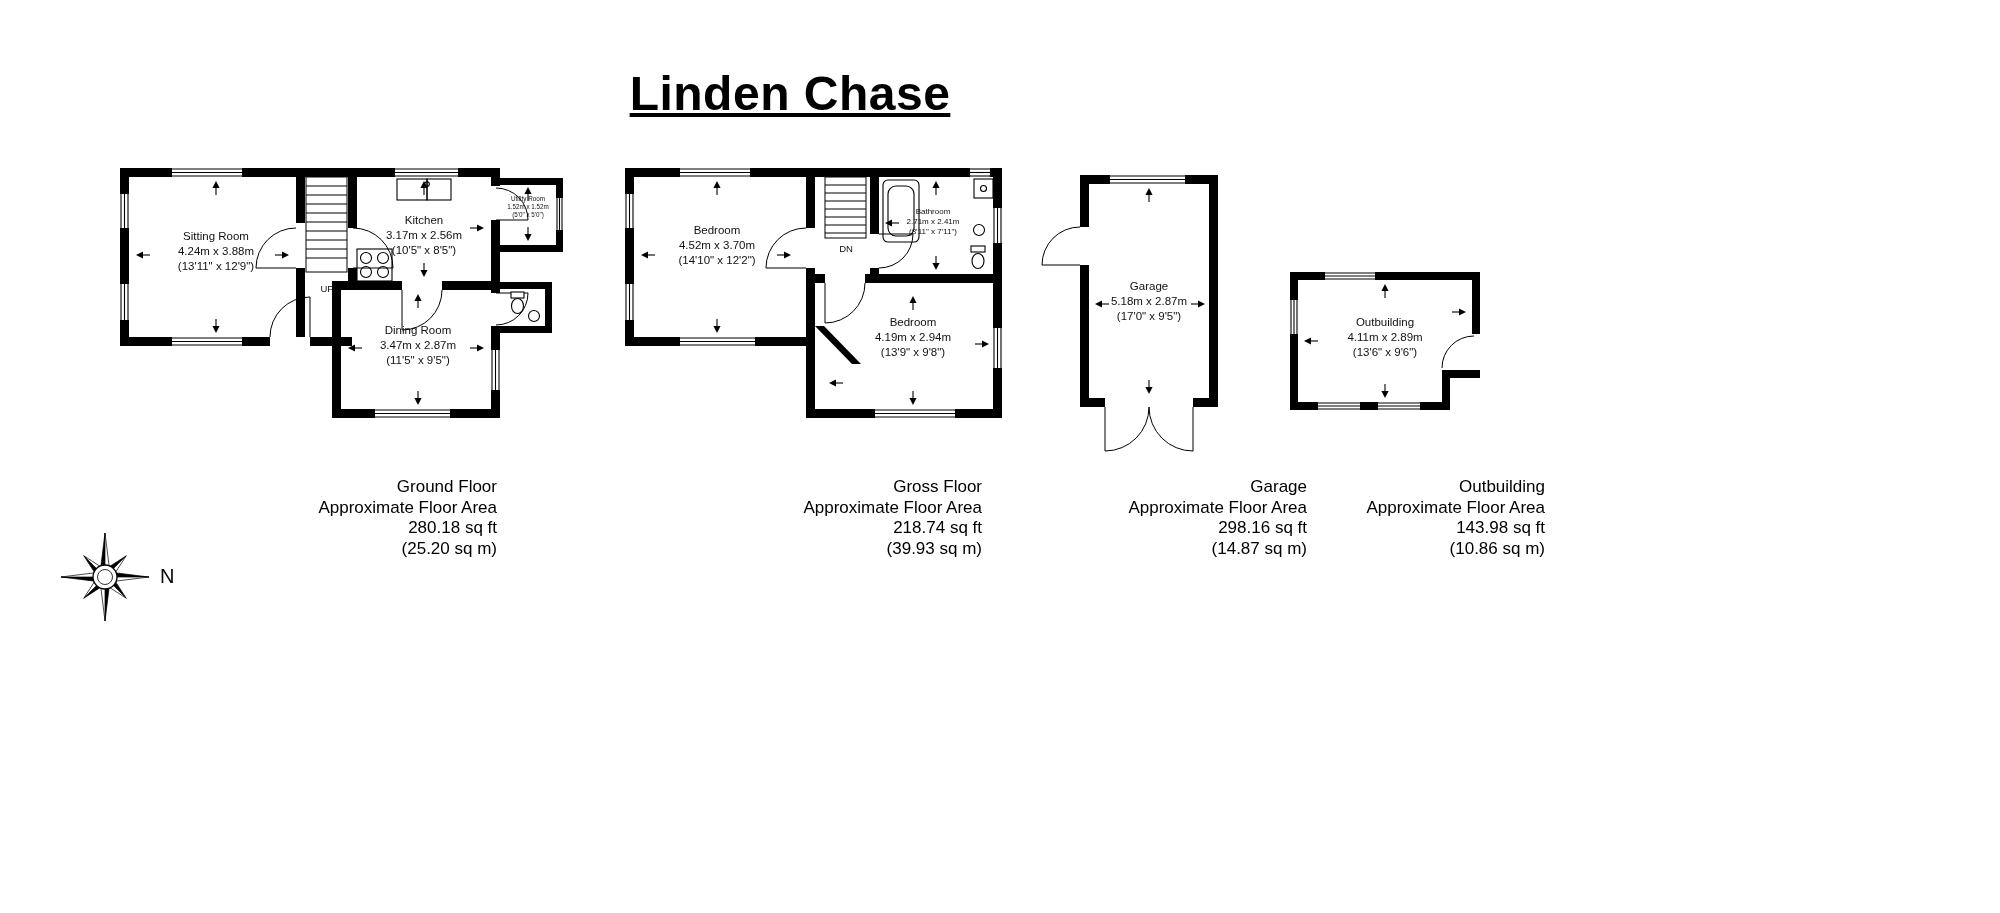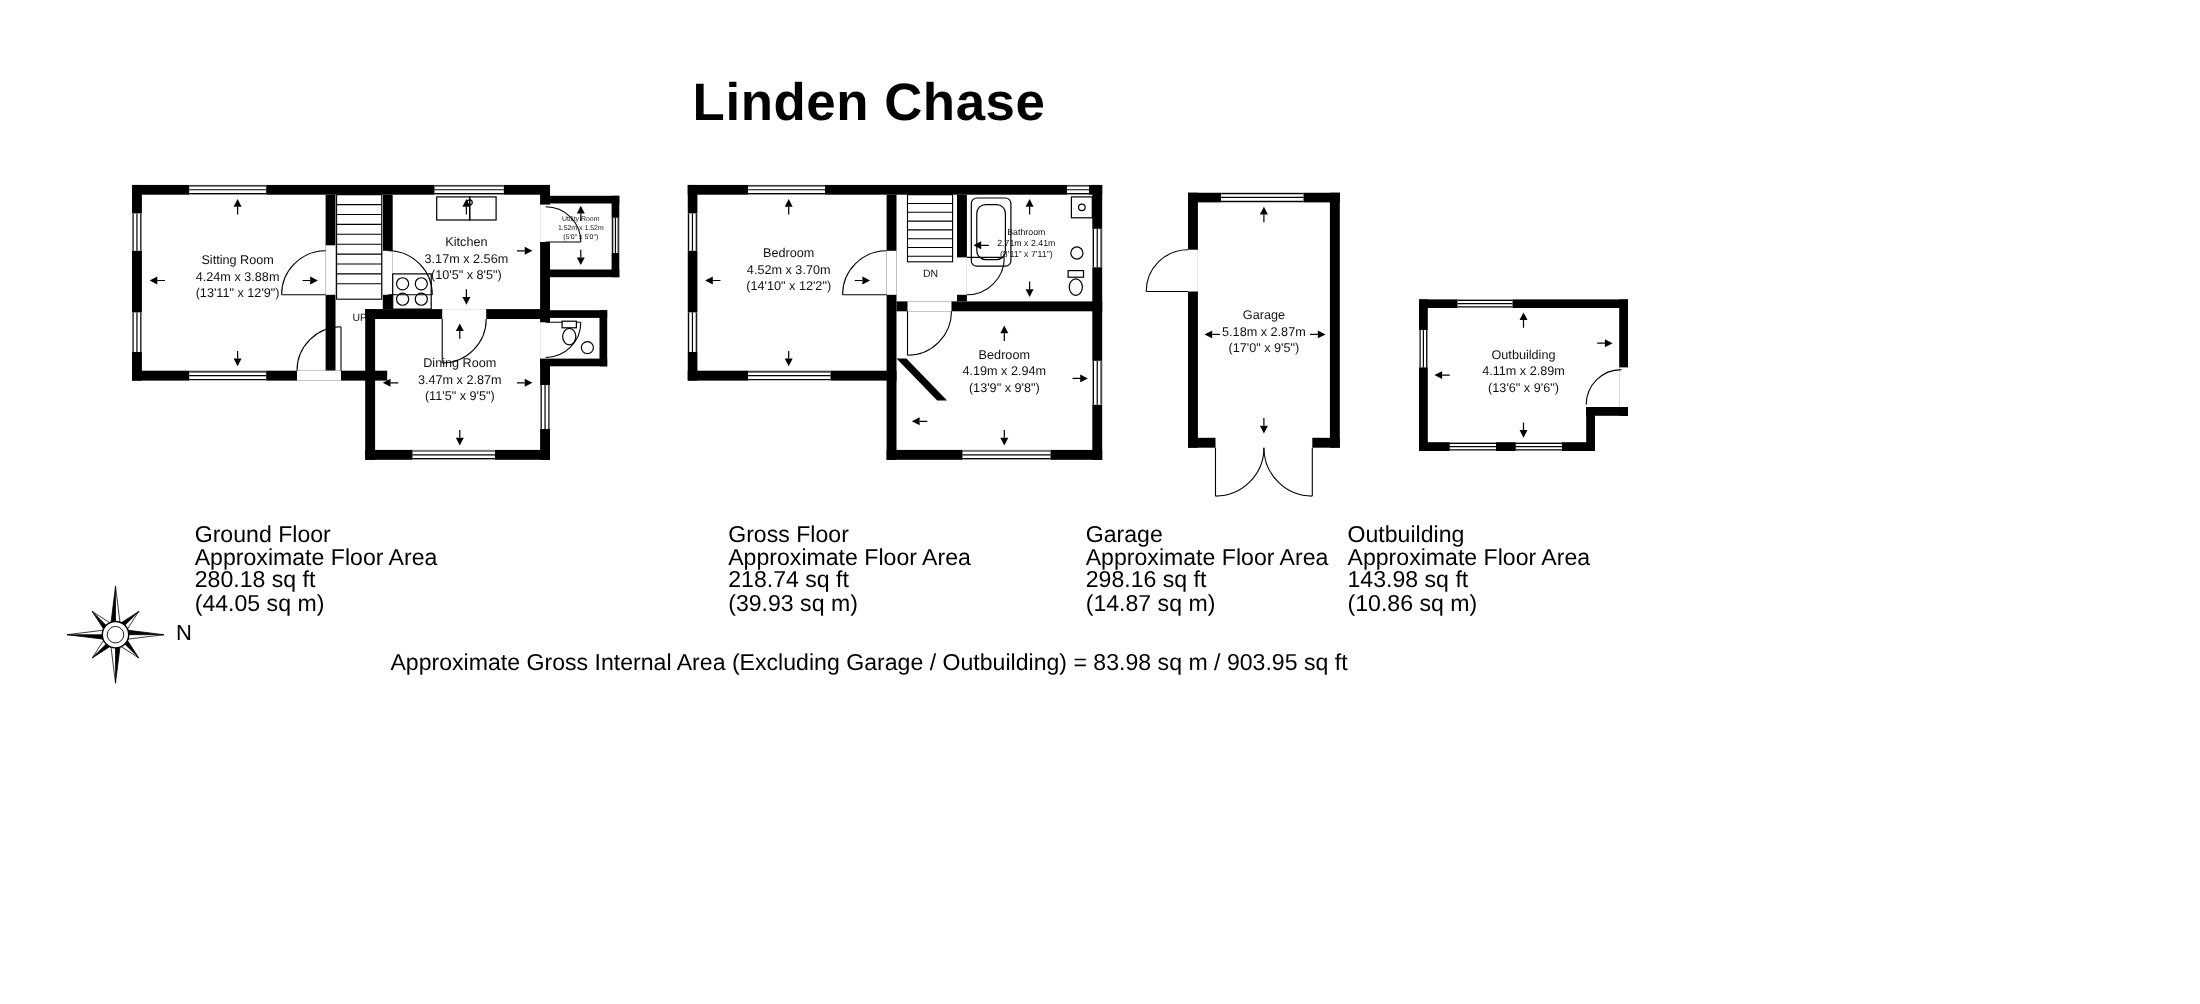--- a/index.html
+++ b/index.html
@@ -1,21 +1,21 @@
 <!DOCTYPE html>
 <html><head>
 <meta charset="utf-8">
 <style>
   html,body{margin:0;padding:0;background:#fff;}
   .page{position:relative;width:2000px;height:913px;background:#ffffff;
         font-family:"Liberation Sans", sans-serif;color:#000;overflow:hidden;}
   .title{position:absolute;left:0;top:66px;width:1580px;text-align:center;
-         font-size:48px;font-weight:700;letter-spacing:.5px;}
+         font-size:48px;font-weight:700;letter-spacing:.5px;text-decoration:underline;}
   .plan{position:absolute;}
-  .caption{position:absolute;width:320px;text-align:left;font-size:21px;line-height:20.5px;}
+  .caption{position:absolute;width:320px;text-align:right;font-size:17px;line-height:20.5px;}
   .caption div{white-space:nowrap;}
   .footer{position:absolute;left:0;top:588px;width:1580px;text-align:center;
           font-size:21px;line-height:30px;}
   .north{position:absolute;left:160px;top:565px;font-size:20px;}
   svg text{font-family:"Liberation Sans", sans-serif;fill:#111;}
   .t11{font-size:11.5px;} .t9{font-size:9.5px;} .t8{font-size:8px;} .t6{font-size:6.3px;}
   .wall{fill:#000;}
   .arc{fill:none;stroke:#000;stroke-width:1;}
   .leaf{stroke:#000;stroke-width:1;}
   .fix{fill:none;stroke:#000;stroke-width:1.1;}
@@ -378,21 +378,21 @@
       <use href="#arr" transform="translate(95,126) rotate(180)"></use>
       <use href="#arr" transform="translate(14,69) rotate(-90)"></use>
       <use href="#arr" transform="translate(176,40) rotate(90)"></use>
     </g>
   </svg>
 
   <div class="caption" style="left:177px;top:477px">
     <div>Ground Floor</div>
     <div>Approximate Floor Area</div>
     <div>280.18 sq ft</div>
-    <div>(44.05 sq m)</div>
+    <div>(25.20 sq m)</div>
   </div>
   <div class="caption" style="left:662px;top:477px">
     <div>Gross Floor</div>
     <div>Approximate Floor Area</div>
     <div>218.74 sq ft</div>
     <div>(39.93 sq m)</div>
   </div>
   <div class="caption" style="left:987px;top:477px">
     <div>Garage</div>
     <div>Approximate Floor Area</div>
@@ -424,16 +424,15 @@
       <polygon points="0,44 -4.2,10.2 0,0" fill="#fff"></polygon>
       <polygon points="-44,0 -10.2,4.2 0,0" fill="#000"></polygon>
       <polygon points="-44,0 -10.2,-4.2 0,0" fill="#fff"></polygon>
     </g>
     <circle r="12" fill="#fff" stroke="#000" stroke-width="1.3"></circle>
     <circle r="7.5" fill="none" stroke="#000" stroke-width="0.8"></circle>
   </svg>
   <span class="north">N</span>
 
   <div class="footer">
-    <div>Approximate Gross Internal Area (Excluding Garage / Outbuilding) = 83.98 sq m / 903.95 sq ft</div>
   </div>
 
 </div>
 
 </body></html>

